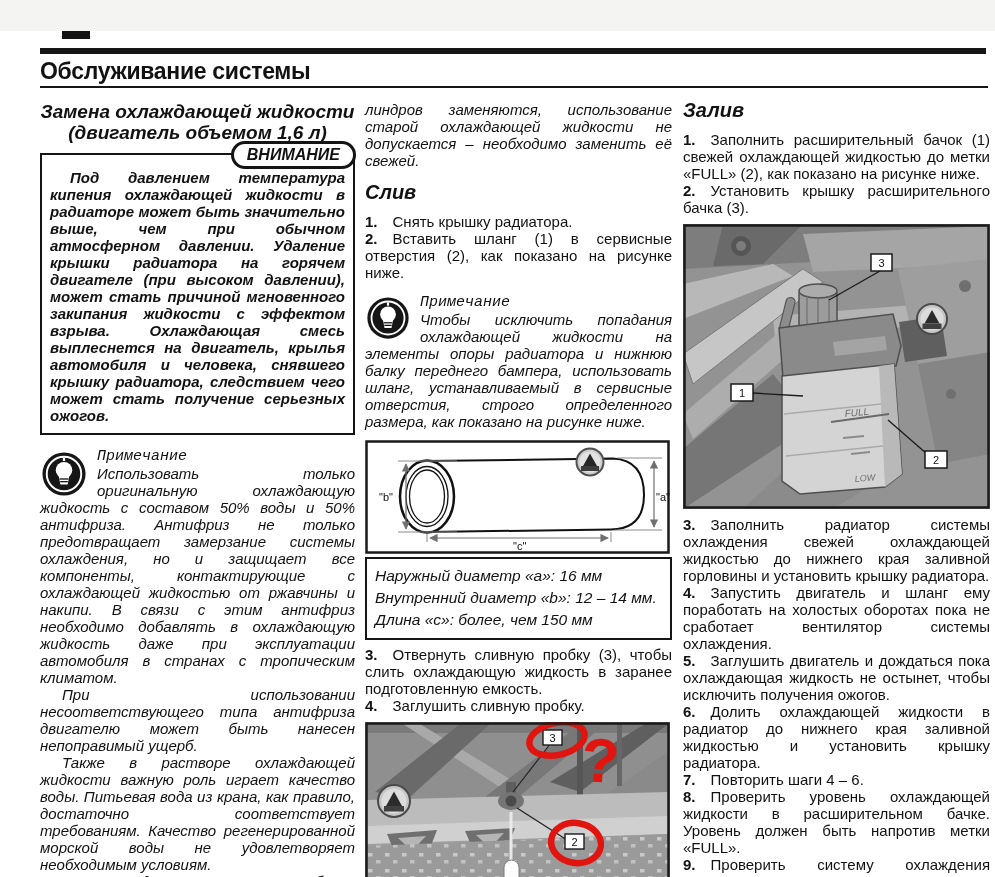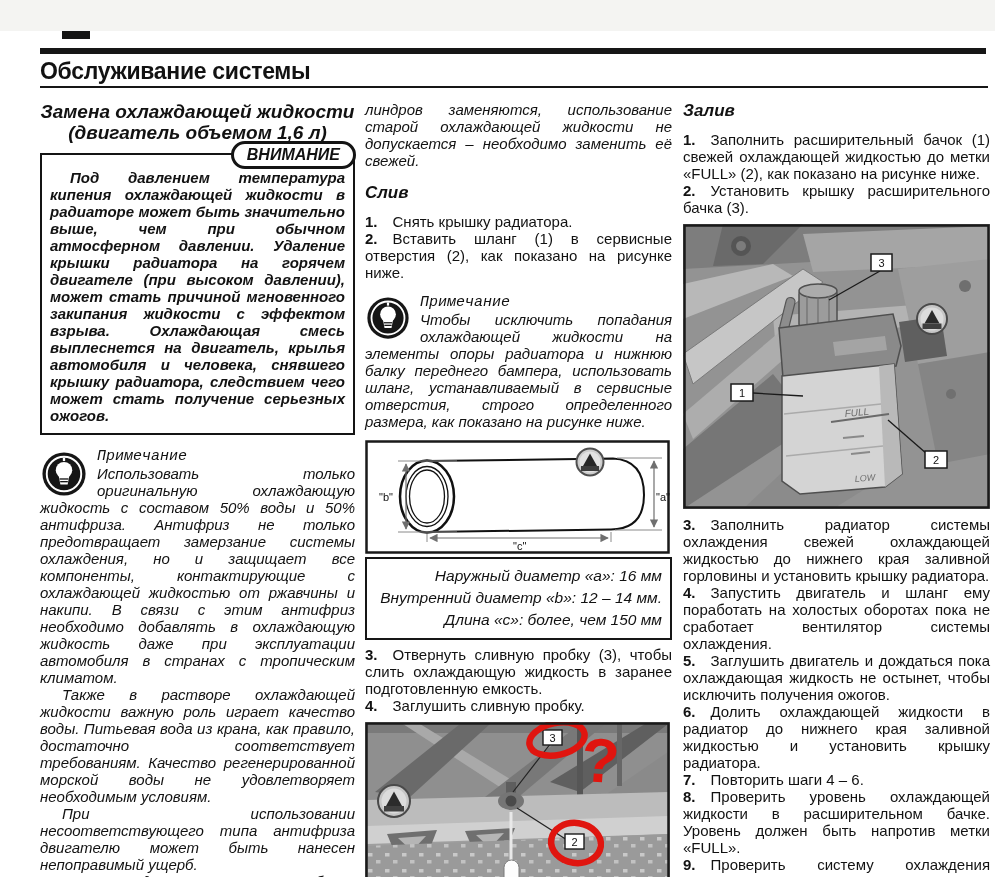--- a/index.html
+++ b/index.html
@@ -19,27 +19,27 @@
   .warning-badge{position:absolute;top:-14px;right:-3px;background:#fff;border:3px solid #141414;
         border-radius:14px;padding:1px 13px 2px 13px;font-weight:bold;font-style:italic;font-size:16px;line-height:19px;}
   .warning-text{margin:0;font-weight:bold;font-style:italic;text-indent:20px;}
   .note{margin:13px 0 0 0;font-style:italic;}
   .bulb-icon{float:left;width:46px;height:46px;margin:3px 10px 2px 1px;}
   .bulb-icon.small{width:44px;height:44px;margin:2px 10px 2px 1px;}
   .note-label{margin:0;font-family:Liberation Mono, monospace;}
   .note-text{margin:0;}
   .para{margin:0;font-style:italic;text-indent:22px;}
   .cont{margin:2px 0 0 0;font-style:italic;}
-  .subheading{margin:14px 0 11px 0;font-size:17px;line-height:19px;font-weight:bold;font-style:italic;text-align:left;}
+  .subheading{margin:14px 0 11px 0;font-size:20px;line-height:19px;font-weight:bold;font-style:italic;text-align:left;}
   .step{margin:0;}
   .step-num{font-weight:bold;margin-right:15px;}
   .fig{display:block;margin:0;}
   .hose-fig{margin-top:10px;}
   .caption-box{border:2px solid #161616;margin-top:3px;padding:6px 8px 7px 8px;
-        font-style:italic;font-size:15.5px;line-height:22px;text-align:right;}
+        font-style:italic;font-size:15.5px;line-height:22px;text-align:left;}
   .steps-mid{margin-top:6px;}
   .under-fig{margin-top:8px;}
   .tank-fig{margin:8px 0 7px 0;}
   svg text{font-family:"Liberation Sans",sans-serif;}
   .callout-num{font-size:11px;fill:#111;}
 </style>
 </head>
 <body>
 
 <div class="page">
@@ -64,22 +64,22 @@
         <line x1="24" y1="7" x2="24" y2="10.5" stroke="#fff" stroke-width="2.4"></line>
         <circle cx="24" cy="20" r="8.6" fill="#fff"></circle>
         <polygon points="18.5,26 29.5,26 27.8,35 20.2,35" fill="#fff"></polygon>
         <line x1="19.4" y1="29.2" x2="28.6" y2="29.2" stroke="#161616" stroke-width="1.4"></line>
         <line x1="20" y1="32" x2="28" y2="32" stroke="#161616" stroke-width="1.4"></line>
       </svg>
       <div class="note-label">Примечание</div>
       <p class="note-text">Использовать только оригинальную охлаждающую жидкость с составом 50% воды и 50% антифриза. Антифриз не только предотвращает замерзание системы охлаждения, но и защищает все компоненты, контактирующие с охлаждающей жидкостью от ржавчины и накипи. В связи с этим антифриз необходимо добавлять в охлаждающую жидкость даже при эксплуатации автомобиля в странах с тропическим климатом.</p>
     </div>
 
+    <p class="para">При использовании несоответствующего типа антифриза двигателю может быть нанесен непоправимый ущерб.</p>
     <p class="para">Также в растворе охлаждающей жидкости важную роль играет качество воды. Питьевая вода из крана, как правило, достаточно соответствует требованиям. Качество регенерированной морской воды не удовлетворяет необходимым условиям.</p>
-    <p class="para">При использовании несоответствующего типа антифриза двигателю может быть нанесен непоправимый ущерб.</p>
     <p class="para">Если радиатор, головка блока цилиндров или уплотнение головки блока ци-</p>
   </div>
 
   <div class="col col2">
     <p class="cont">линдров заменяются, использование старой охлаждающей жидкости не допускается – необходимо заменить её свежей.</p>
 
     <h3 class="subheading">Слив</h3>
 
     <p class="step"><b class="step-num">1.</b><span>Снять крышку радиатора.</span></p>
     <p class="step"><b class="step-num">2.</b><span>Вставить шланг (1) в сервисные отверстия (2), как показано на рисунке ниже.</span></p>

